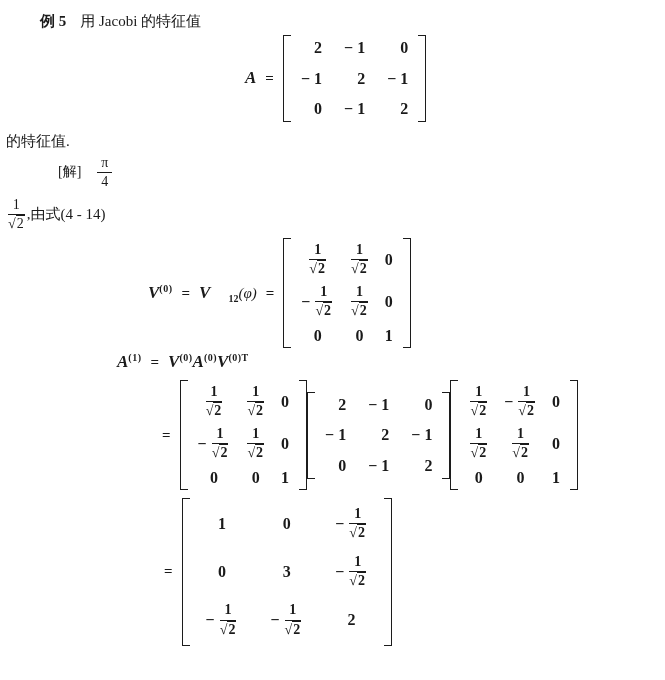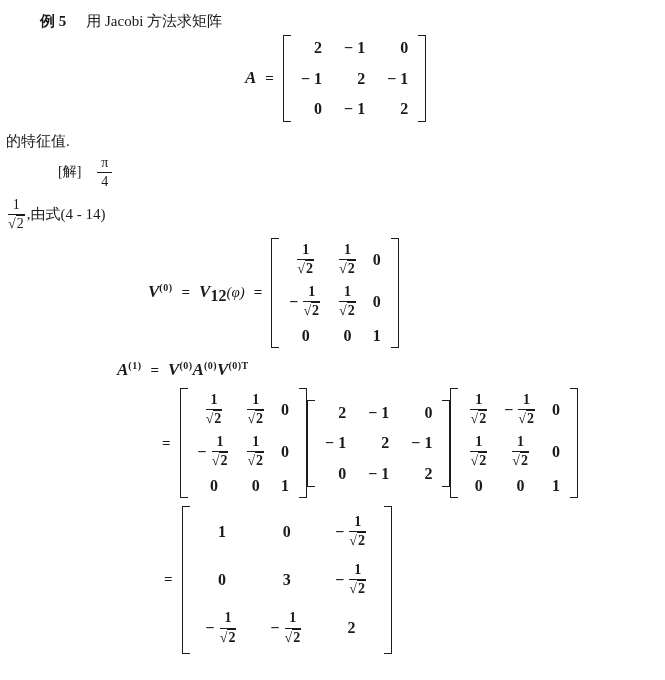--- a/index.html
+++ b/index.html
@@ -2,37 +2,37 @@
 <html><head>
 <meta charset="utf-8">
 <style>
   html,body{margin:0;padding:0;}
   body{
     width:665px;height:680px;background:#ffffff;color:#1a1a1a;
     font-family:"Liberation Serif","DejaVu Serif",serif;
     font-size:15px;overflow:hidden;
   }
   .heading{margin:12px 0 0 40px;white-space:nowrap;}
-  .lbl{font-weight:bold;margin-right:20px;font-family:Liberation Serif, serif;}
+  .lbl{font-weight:bold;margin-right:14px;font-family:Liberation Serif, serif;}
   .eq{display:flex;align-items:center;flex-wrap:nowrap;}
   .eq-a{margin:4px 0 0 245px;}
   .eq-v{margin:6px 0 0 148px;}
-  .eq-a1{margin:12px 0 0 117px;white-space:nowrap;}
+  .eq-a1{margin:4px 0 0 117px;white-space:nowrap;}
   .eq-prod{margin:8px 0 0 153px;}
   .eq-result{margin:8px 0 0 155px;}
   .lineL{margin:10px 0 0 6px;white-space:nowrap;}
   .sol{display:flex;align-items:center;margin:4px 0 0 58px;white-space:nowrap;font-size:14px;}
   .sol .marker{margin-right:14px;}
   .fl{display:flex;align-items:center;margin:6px 0 0 6px;white-space:nowrap;}
   .mtxt{white-space:nowrap;}
   .var{font-weight:bold;font-style:italic;font-size:17px;}
   .op{margin:0 9px;font-weight:bold;}
   .it{font-style:italic;}
   .s{font-size:10px;font-weight:bold;vertical-align:super;letter-spacing:.5px;}
-  .b{font-size:16px;font-weight:bold;vertical-align:sub;}
+  .b{font-size:10px;font-weight:bold;vertical-align:sub;margin-left:18px;}
   
   .matrix{display:inline-flex;align-items:stretch;}
   .bkt{width:7px;border:1.6px solid #1c1c1c;}
   .bkt.l{border-right:none;margin-right:2px;}
   .bkt.r{border-left:none;margin-left:2px;}
   .mgrid{display:grid;align-items:center;padding:4px 8px;font-weight:bold;font-size:16px;line-height:1.1;}
   .m-int .mgrid{column-gap:22px;row-gap:13px;justify-items:end;}
   .m-frac .mgrid{column-gap:15px;row-gap:7px;justify-items:center;}
   .m-result .mgrid{column-gap:32px;row-gap:13px;justify-items:center;padding:8px 14px;}
   .mcell{white-space:nowrap;display:inline-flex;align-items:center;}
@@ -40,21 +40,21 @@
   .fnum{display:block;padding:0 4px 1px;border-bottom:1.4px solid #1a1a1a;line-height:1.15;}
   .fden{display:block;padding-top:1px;line-height:1.15;}
   .rad{border-top:1.4px solid #1a1a1a;padding:0 1px;}
   .neg{margin-right:3px;}
 </style>
 </head>
 <body>
 
 <div>
 
-  <p class="heading"><span class="lbl">例 5</span><span>用 Jacobi 方法求矩阵</span></p>
+  <p class="heading"><span class="lbl">例 5</span><span>用 Jacobi 的特征值</span></p>
 
   <div class="eq eq-a">
     <span class="mtxt"><span class="var">A</span><span class="op">=</span></span>
     <span class="matrix m-int">
         <span class="bkt l"></span>
         <span class="mgrid" style="grid-template-columns: repeat(3, auto);">
           <span class="mcell">2</span>
           <span class="mcell">− 1</span>
           <span class="mcell">0</span>
           <span class="mcell">− 1</span>

